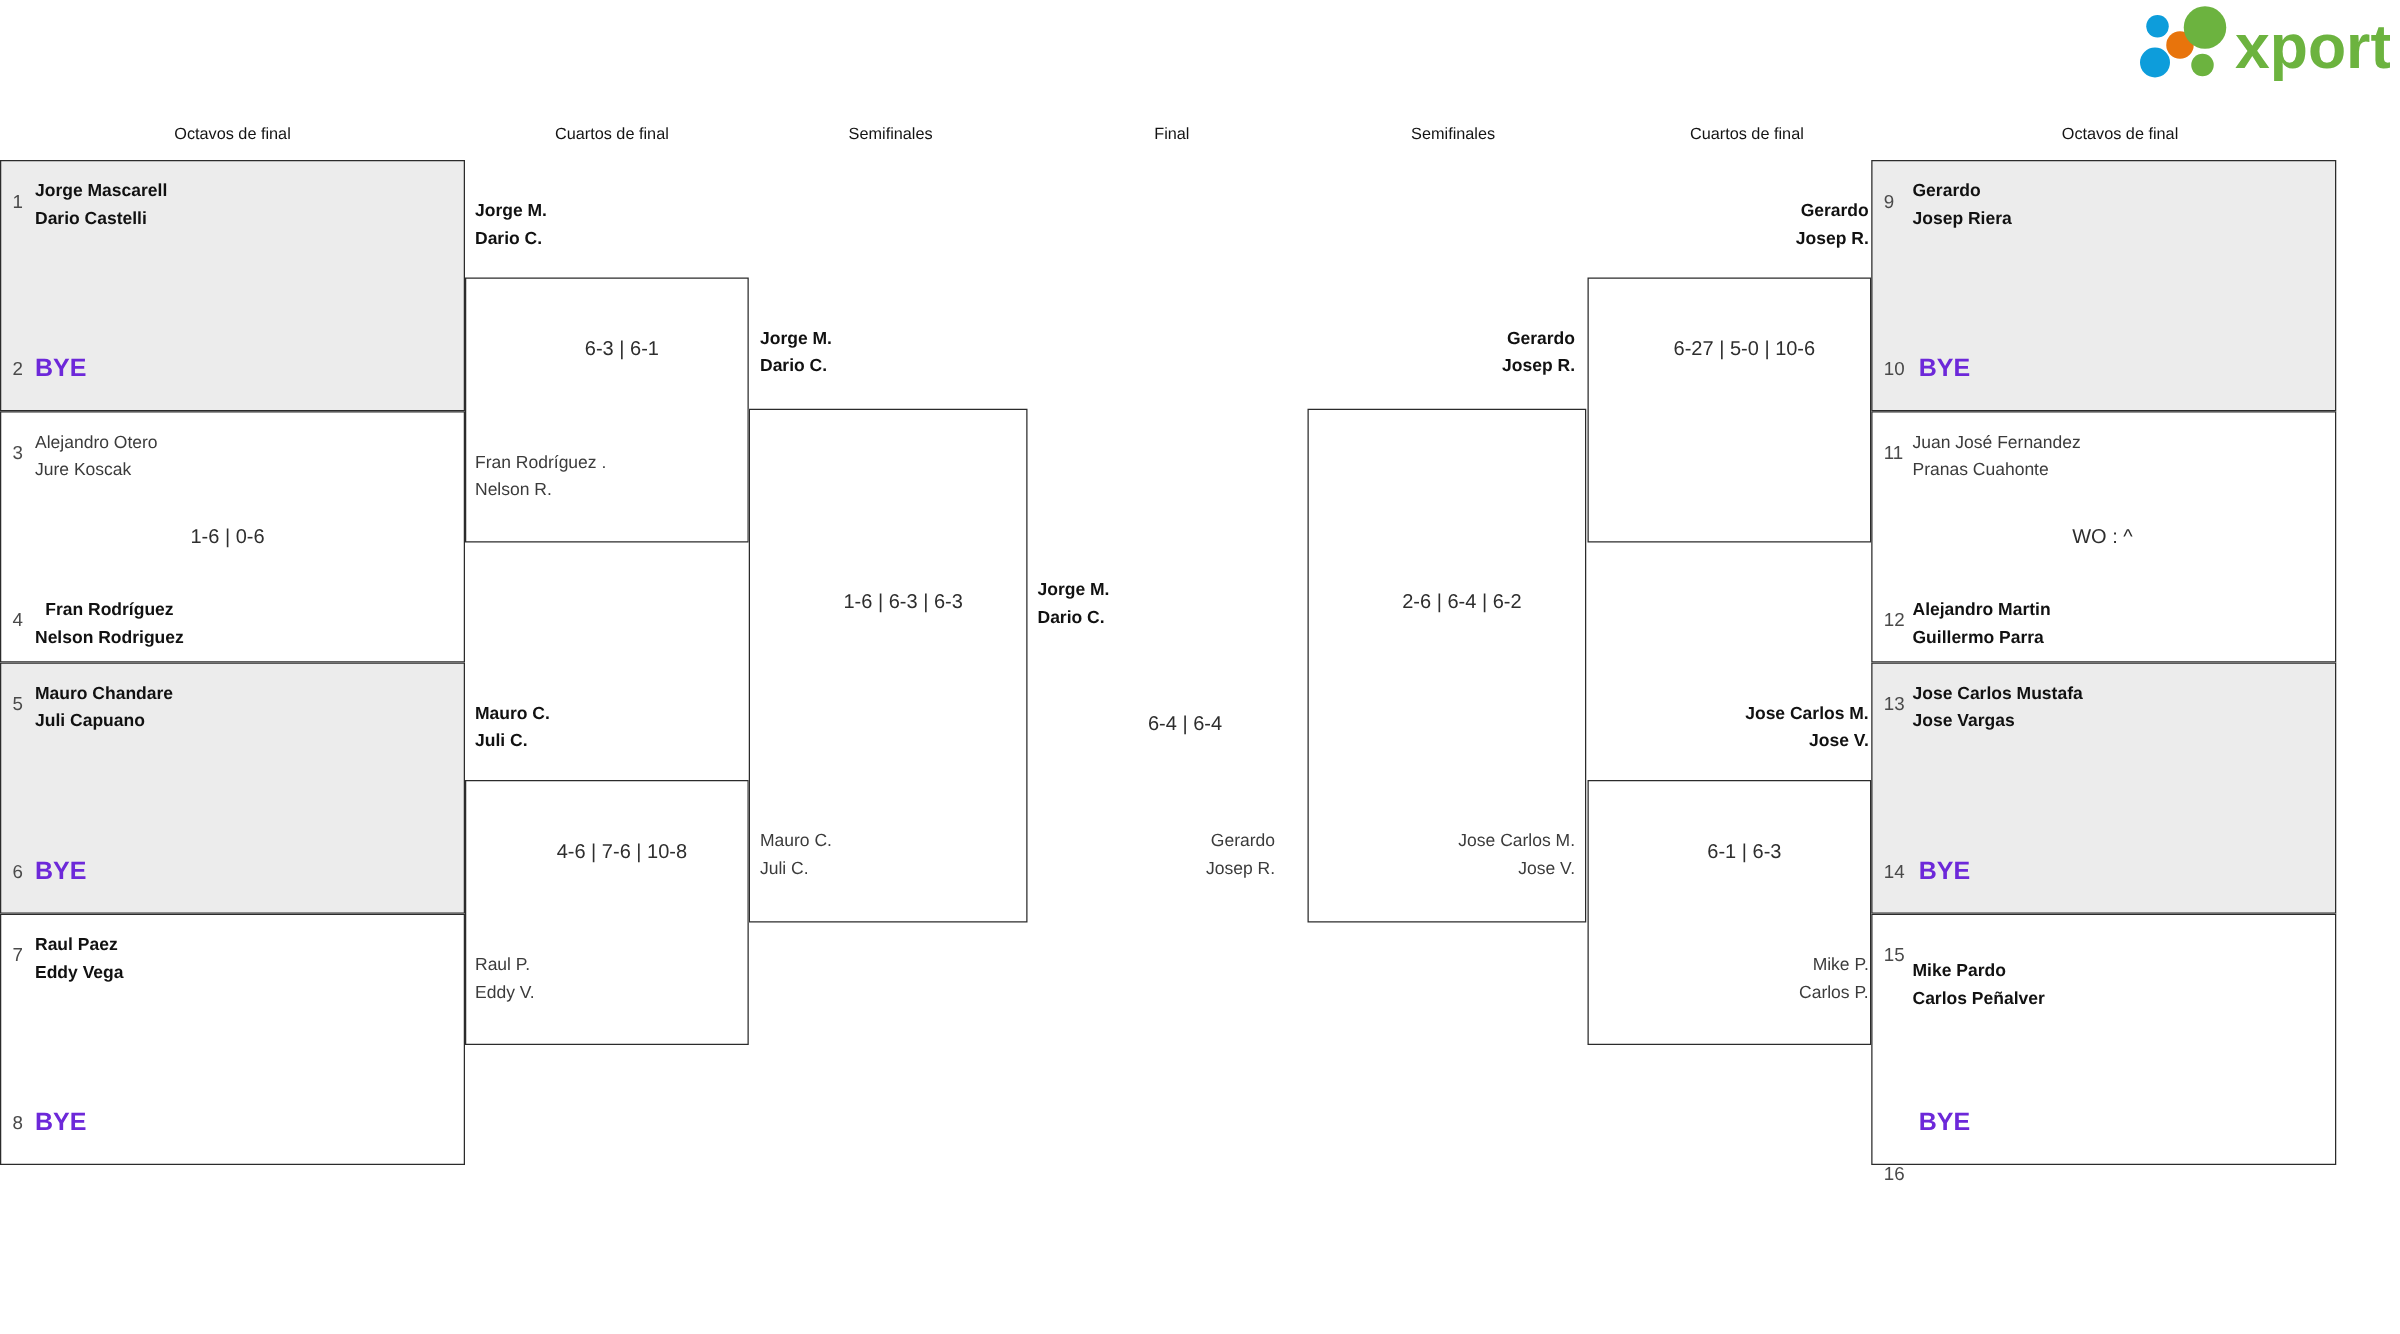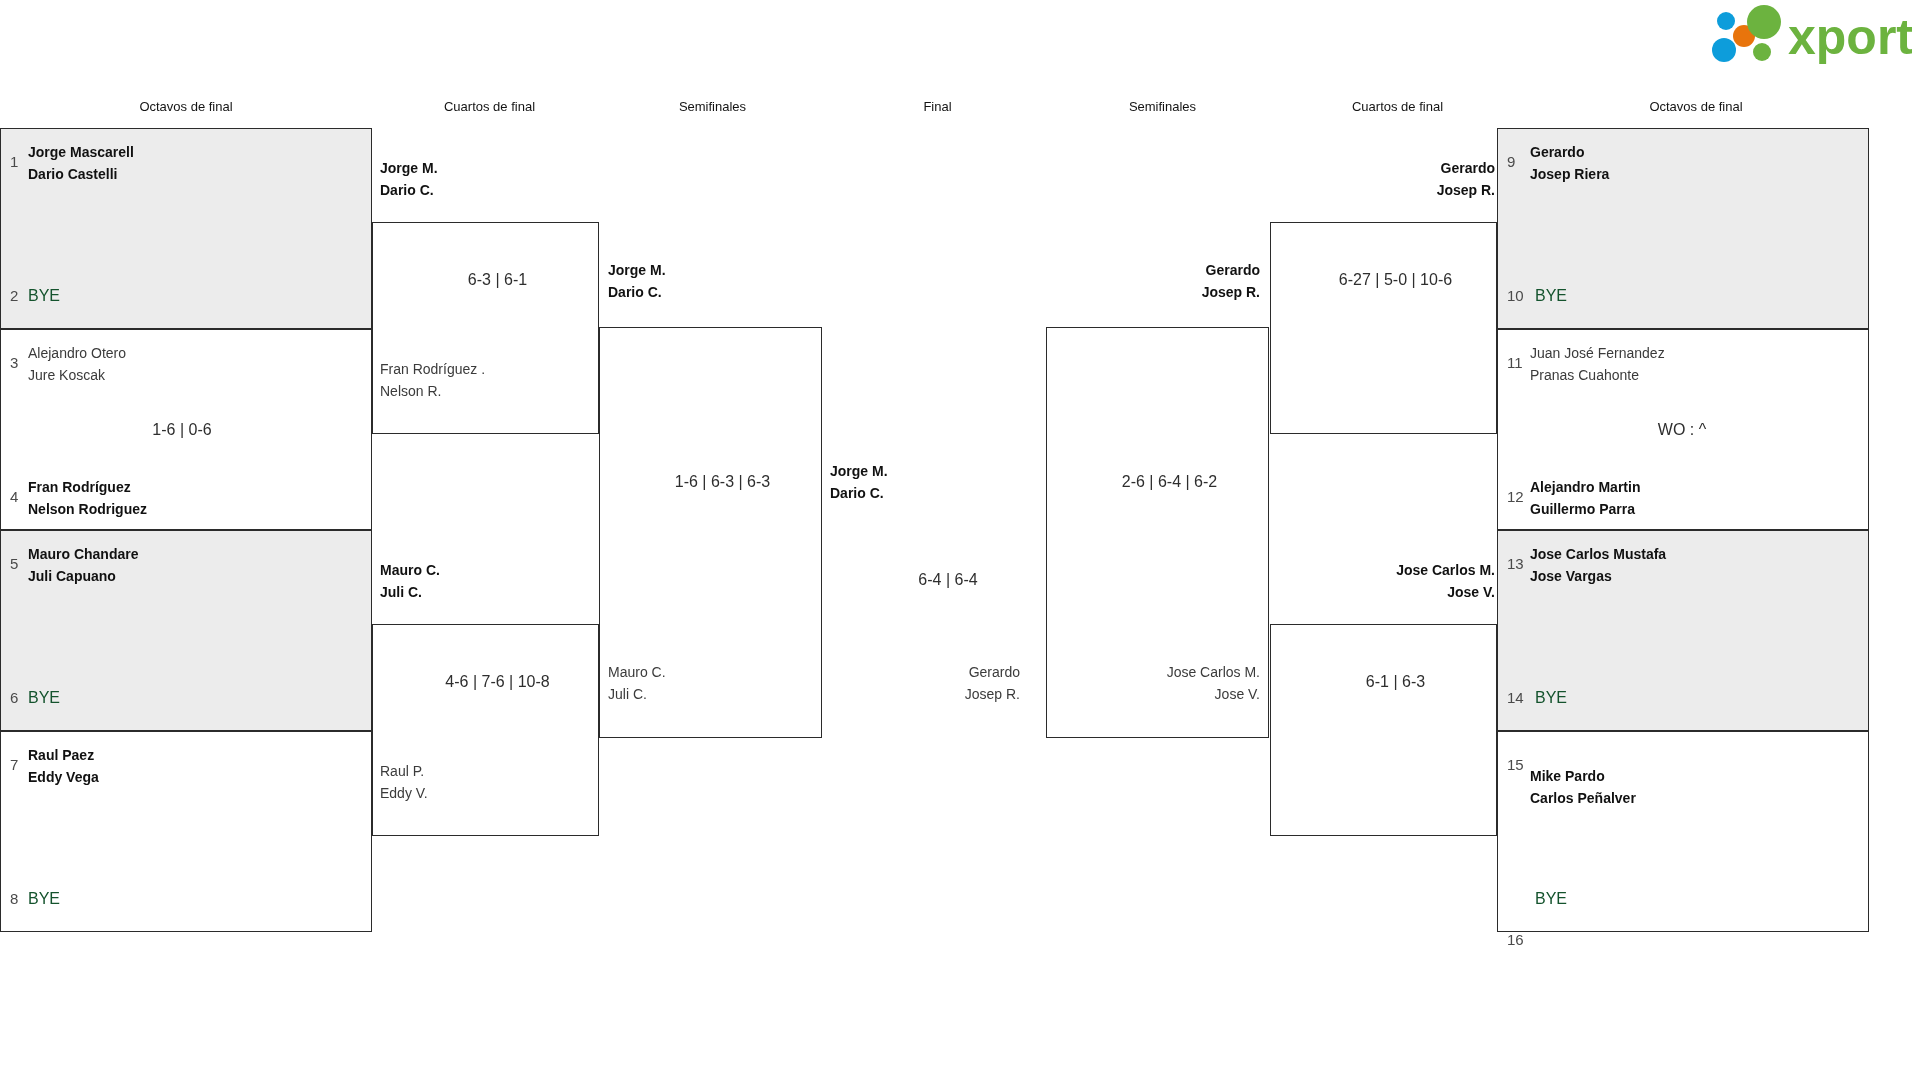--- a/index.html
+++ b/index.html
@@ -61,21 +61,21 @@
 
   
   .team {
     position: absolute;
     font-size: 14px;
     line-height: 21.5px;
     white-space: pre;
   }
   .team.win { font-weight: 700; color: #111111; }
   .team.lose { font-weight: 400; color: #3b3b3b; }
-  .team.bye  { font-weight: 400; color: #14532d; font-size: 16px; }
+  .team.bye  { font-weight: 700; color: #6d28d9; font-size: 20px; }
   .team.right { text-align: right; }
 
   
   .score {
     position: absolute;
     font-size: 16px;
     color: #2e2e2e;
     line-height: 20px;
     text-align: center;
     white-space: nowrap;
@@ -115,21 +115,21 @@
 <span>Dario Castelli</span></div>
   <div class="seed" style="left:10px; top:288px;">2</div>
   <div class="team bye" style="left:28px; top:285px;">BYE</div>
 
   <div class="cell" style="left:0px; top:329px; width:372px; height:201px;"></div>
   <div class="seed" style="left:10px; top:355px;">3</div>
   <div class="team lose" style="left:28px; top:343px;"><span>Alejandro Otero</span>
 <span>Jure Koscak</span></div>
   <div class="score" style="left:40px; top:420px; width:260px;">1-6 | 0-6</div>
   <div class="seed" style="left:10px; top:489px;">4</div>
-  <div class="team win" style="left:28px; top:477px;"><span>Fran Rodríguez</span>
+  <div class="team win" style="left:28px; top:477px;text-align:center;"><span>Fran Rodríguez</span>
 <span>Nelson Rodriguez</span></div>
 
   <div class="cell shaded" style="left:0px; top:530px; width:372px; height:201px;"></div>
   <div class="seed" style="left:10px; top:556px;">5</div>
   <div class="team win" style="left:28px; top:544px;"><span>Mauro Chandare</span>
 <span>Juli Capuano</span></div>
   <div class="seed" style="left:10px; top:690px;">6</div>
   <div class="team bye" style="left:28px; top:687px;">BYE</div>
 
   <div class="cell" style="left:0px; top:731px; width:372px; height:201px;"></div>
@@ -183,20 +183,22 @@
 <span>Josep R.</span></div>
 
   <div class="cell" style="left:1270px; top:222px; width:227px; height:212px;"></div>
   <div class="score" style="left:1270px; top:270px; width:227px;">6-27 | 5-0 | 10-6</div>
 
   <div class="team win right" style="left:1280px; top:560px; width:215px;"><span>Jose Carlos M.</span>
 <span>Jose V.</span></div>
 
   <div class="cell" style="left:1270px; top:624px; width:227px; height:212px;"></div>
   <div class="score" style="left:1270px; top:672px; width:227px;">6-1 | 6-3</div>
+  <div class="team lose right" style="left:1280px; top:761px; width:215px;"><span>Mike P.</span>
+<span>Carlos P.</span></div>
 
   <div class="cell shaded" style="left:1497px; top:128px; width:372px; height:201px;"></div>
   <div class="seed" style="left:1507px; top:154px;">9</div>
   <div class="team win" style="left:1530px; top:142px;"><span>Gerardo</span>
 <span>Josep Riera</span></div>
   <div class="seed" style="left:1507px; top:288px;">10</div>
   <div class="team bye" style="left:1535px; top:285px;">BYE</div>
 
   <div class="cell" style="left:1497px; top:329px; width:372px; height:201px;"></div>
   <div class="seed" style="left:1507px; top:355px;">11</div>

